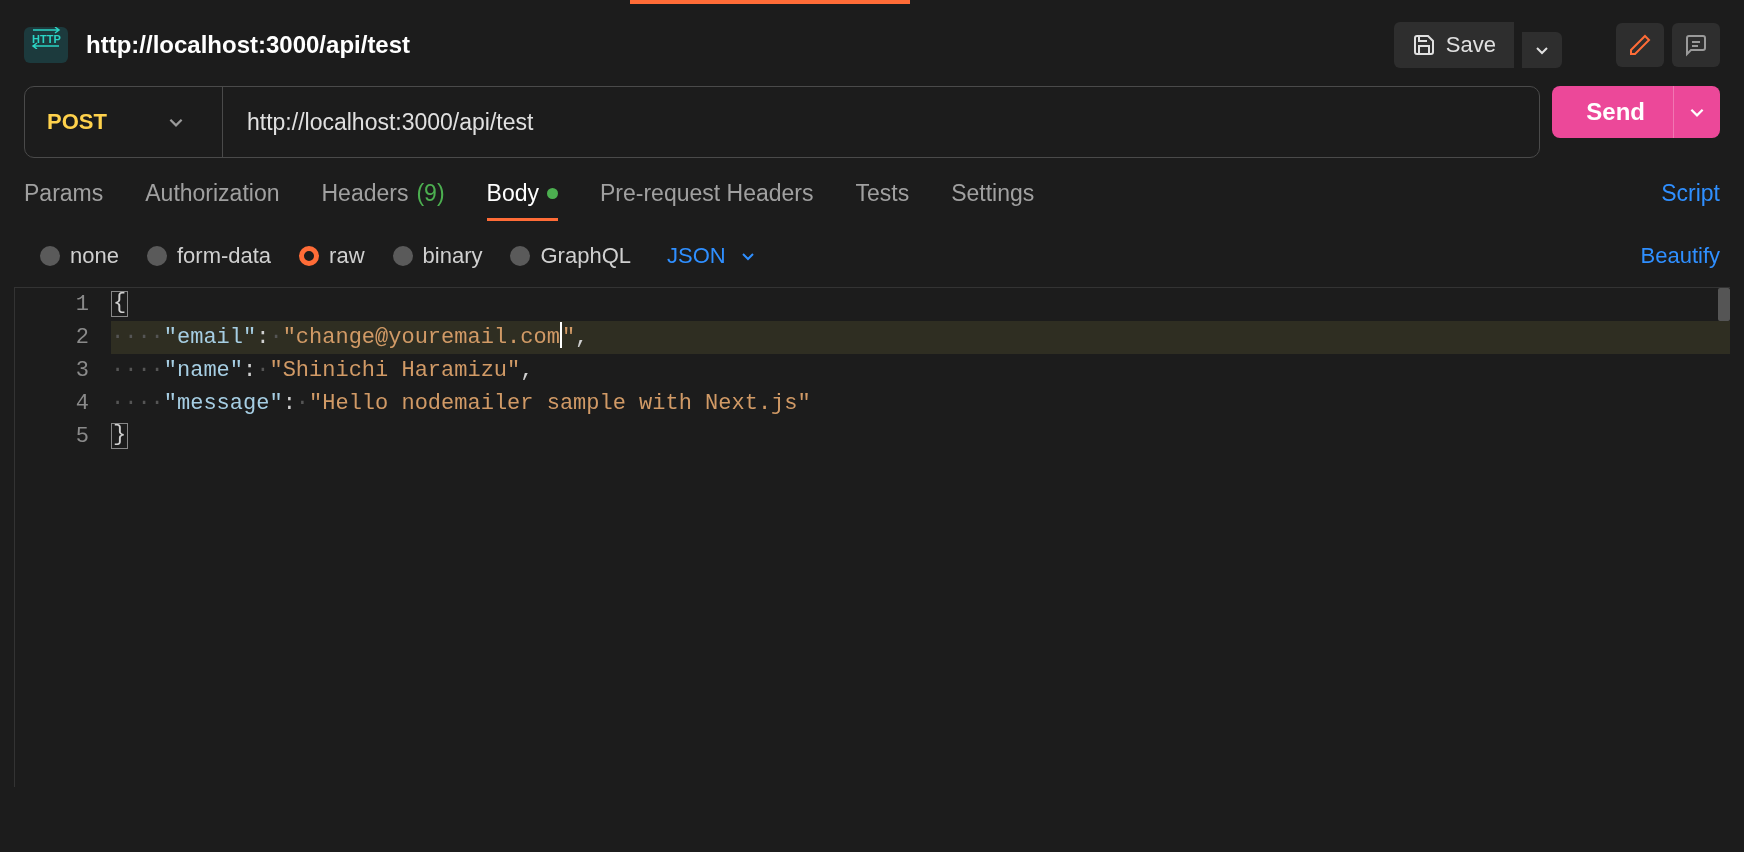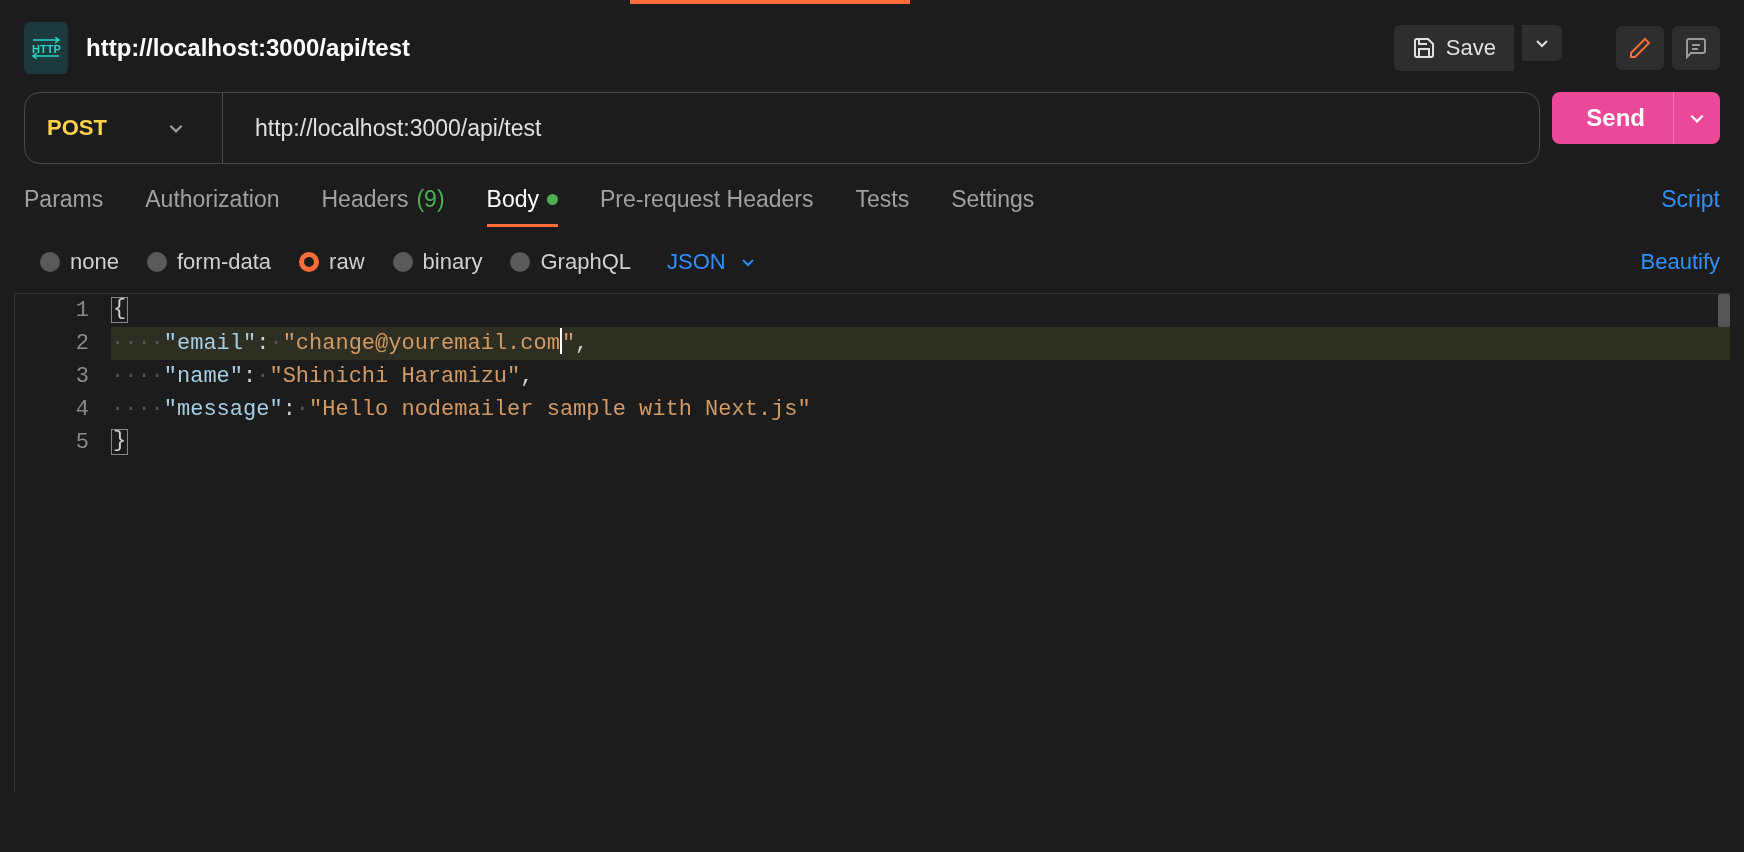--- a/index.html
+++ b/index.html
@@ -27,36 +27,36 @@
 
   
   .header-row {
     display: flex;
     align-items: center;
     padding: 18px 24px 18px 24px;
     gap: 18px;
   }
   .http-badge {
     width: 44px;
-    height: 52px;
+    height: 36px;
     border-radius: 6px;
     background: #1c3a3d;
     display: flex;
-    align-items: center;
+    align-items: flex-start;
     justify-content: center;
   }
   .req-title {
     font-size: 24px;
     font-weight: 700;
     color: #ffffff;
     flex: 1;
   }
   .btn-group {
     display: flex;
-    align-items: flex-start;
+    align-items: flex-end;
     gap: 8px;
   }
   .save-btn {
     display: flex;
     align-items: center;
     gap: 10px;
     background: #2e2e2e;
     padding: 10px 18px;
     border-radius: 6px 0 0 6px;
     font-size: 22px;
@@ -86,24 +86,23 @@
   
   .url-row {
     display: flex;
     gap: 12px;
     padding: 0 24px 14px 24px;
   }
   .url-container {
     flex: 1;
     display: flex;
     border: 1px solid #4a4a4a;
-    border-radius: 16px;
+    border-radius: 10px;
     height: 72px;
     background: #1c1c1c;
-    gap: 8px;
   }
   .method-select {
     display: flex;
     align-items: center;
     gap: 60px;
     padding: 0 22px;
     border-right: 1px solid #4a4a4a;
     cursor: pointer;
     min-width: 198px;
   }

